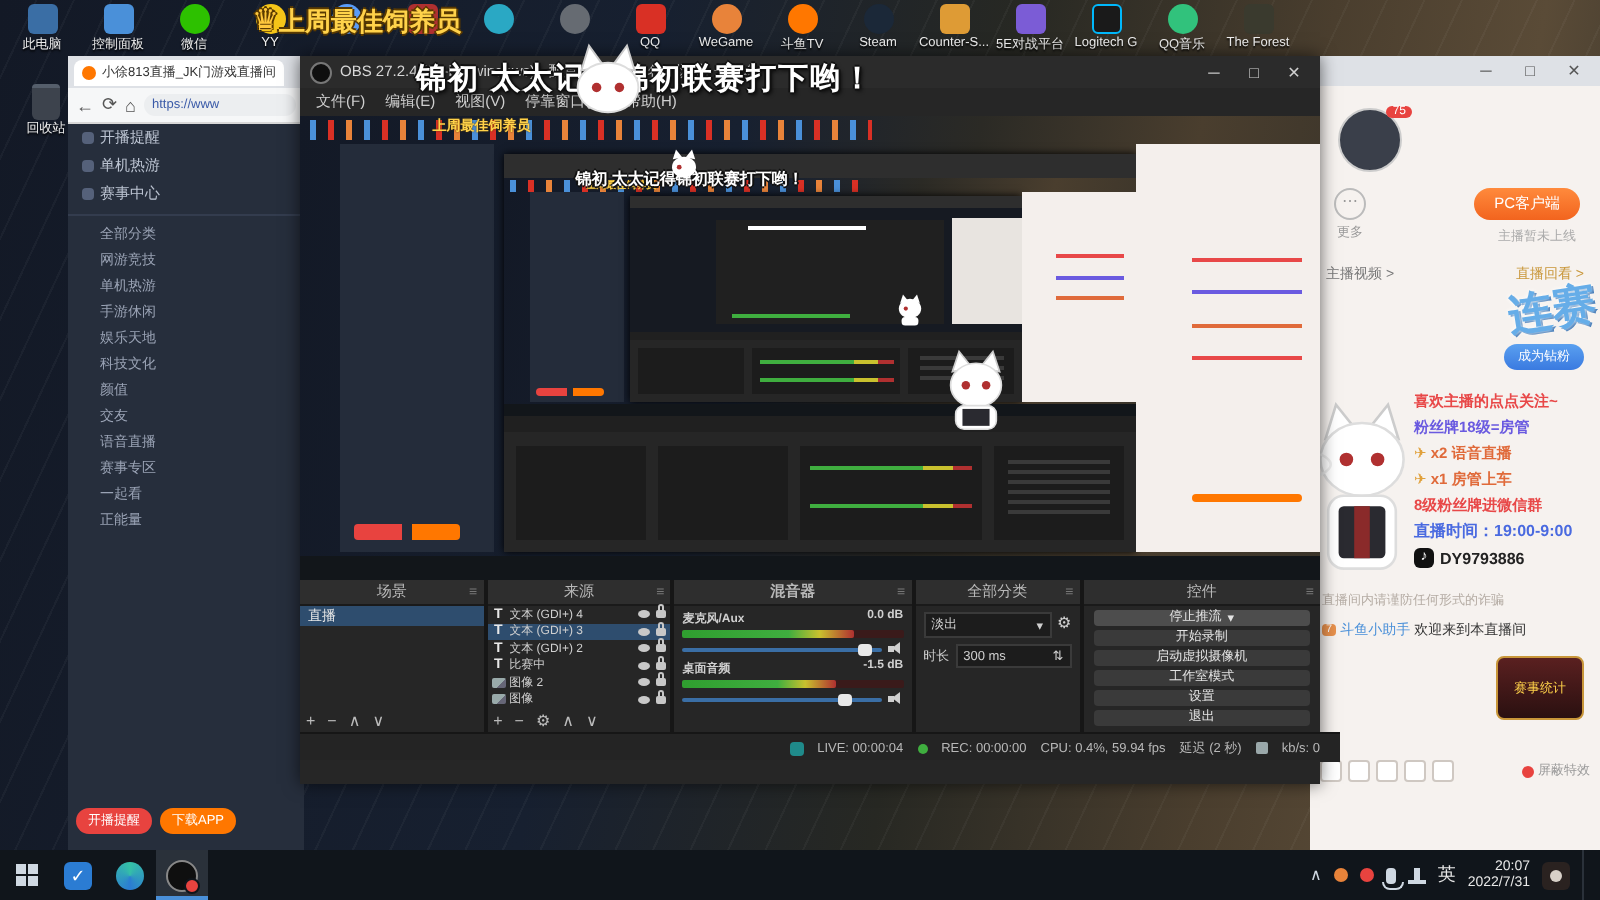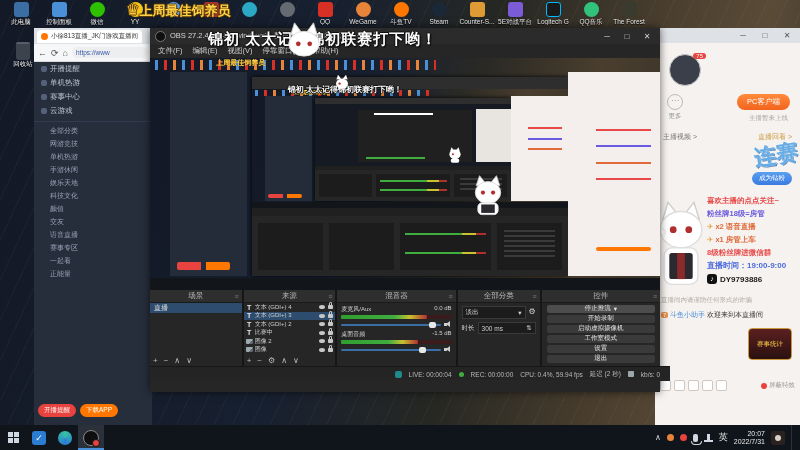--- a/index.html
+++ b/index.html
@@ -112,21 +112,21 @@
   .obs-preview{left:0;top:30px;width:510px;height:232px;background:#101010;overflow:hidden;}
   
   .docks{left:0;top:262px;width:510px;height:76px;display:flex;gap:2px;background:#161616;}
   .dock{background:#262626;display:flex;flex-direction:column;}
   .dock-h{height:12px;background:#2e2e2e;color:#b8b8b8;font-size:7.5px;display:flex;align-items:center;
     justify-content:center;position:relative;border-bottom:1px solid #1a1a1a;}
   .dock-h .grip{position:absolute;right:3px;color:#777;font-size:7px;}
   .dock-body{flex:1;position:relative;}
   .d-scenes{width:96px;}
   .d-sources{width:96px;}
-  .d-mixer{width:124px;}
+  .d-mixer{width:124px;font-weight:bold;}
   .d-trans{width:86px;}
   .d-ctrl{width:124px;}
   .scene-row{height:10px;background:#2e4d6e;color:#e8e8e8;font-size:7px;display:flex;align-items:center;padding-left:4px;}
   .list-toolbar{position:absolute;bottom:1px;left:3px;right:3px;display:flex;gap:6px;color:#bbb;font-size:8px;}
   .src-row{height:8.5px;display:flex;align-items:center;gap:2px;padding:0 2px;color:#cfcfcf;font-size:6px;}
   .src-row.sel{background:#2e4d6e;}
   .src-row .nm{flex:1;white-space:nowrap;overflow:hidden;}
   .tico{width:7px;color:#e8e8e8;font-weight:bold;font-size:7px;text-align:center;flex:0 0 auto;}
   .iico{width:7px;height:5px;background:linear-gradient(135deg,#9aa 60%,#667 60%);border-radius:1px;flex:0 0 auto;}
   .eye{width:6px;height:4px;border-radius:50%;background:#c8c8c8;flex:0 0 auto;}
@@ -320,24 +320,20 @@
         <span class="dot"></span>
         <span>开播提醒</span>
       </div>
     <div class="side-item">
         <span class="dot"></span>
         <span>单机热游</span>
       </div>
     <div class="side-item">
         <span class="dot"></span>
         <span>赛事中心</span>
-      </div>
-    <div class="side-item">
-        <span class="dot"></span>
-        <span>云游戏</span>
       </div>
     <div class="side-sec"></div>
     <div class="cat-item">全部分类</div>
     <div class="cat-item">网游竞技</div>
     <div class="cat-item">单机热游</div>
     <div class="cat-item">手游休闲</div>
     <div class="cat-item">娱乐天地</div>
     <div class="cat-item">科技文化</div>
     <div class="cat-item">颜值</div>
     <div class="cat-item">交友</div>

